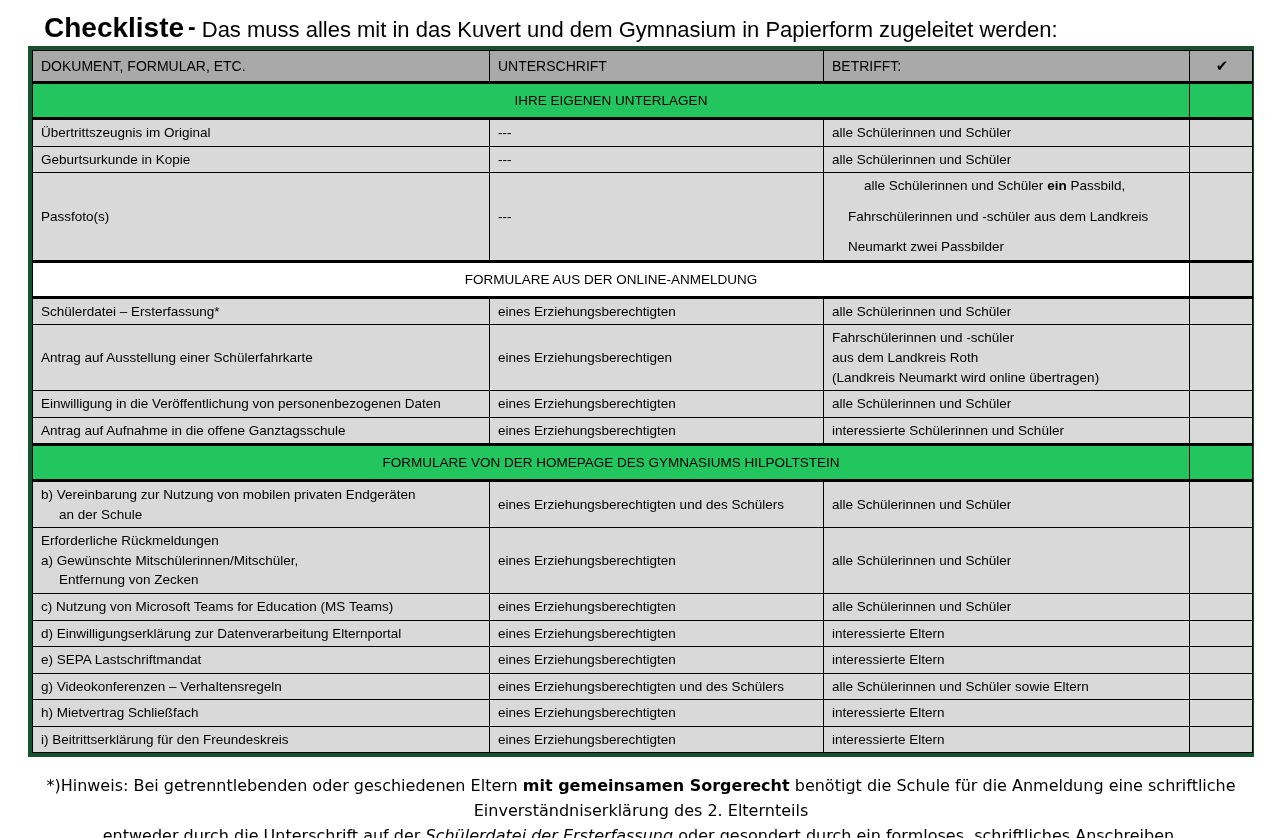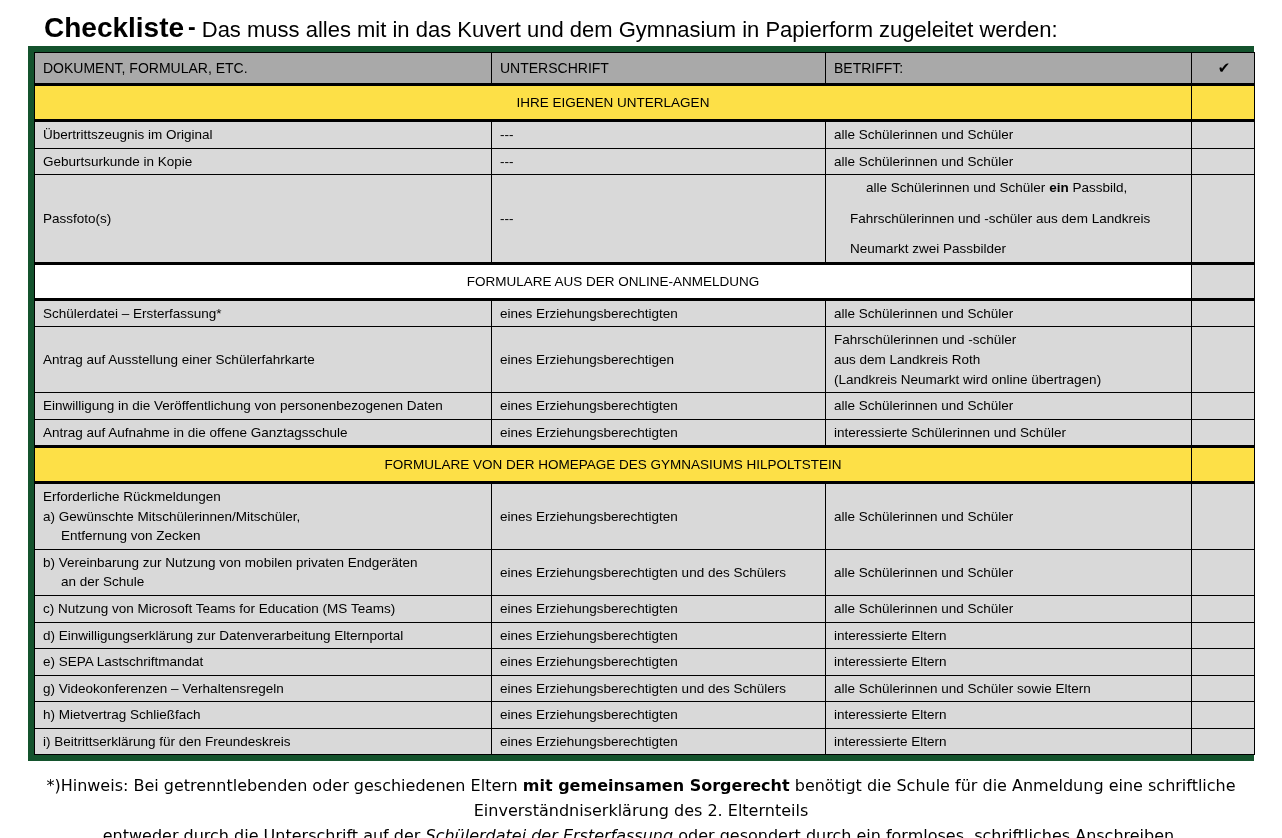--- a/index.html
+++ b/index.html
@@ -46,21 +46,21 @@
     font-size: 22px;
     font-weight: normal;
   }
 
   
   .tbl-wrap {
     position: absolute;
     left: 28px;
     top: 46px;
     width: 1226px;
-    border: 6px solid #14532d;
+    border: 4px solid #14532d;
     box-sizing: border-box;
     background: #d9d9d9;
   }
   table.checklist {
     border-collapse: collapse;
     width: 100%;
     table-layout: fixed;
   }
   table.checklist td {
     border: 1px solid #000000;
@@ -93,21 +93,21 @@
   
   tr.band td {
     text-align: center;
     font-size: 13.5px;
     height: 36px;
     border-top: 3px solid #000000;
     border-bottom: 3px solid #000000;
     padding: 4px 6px;
   }
   tr.band.white td { background: #ffffff; }
-  tr.band.gray  td { background: #fde047; }
+  tr.band.gray  td { background: #22c55e; }
 
   
   tr.item td.doc { }
   tr.item td.chk { }
 
   td.top { vertical-align: top; padding-top: 6px; }
 
   .ml { display: block; }
   .ind { display: block; padding-left: 18px; }
   b.tight { font-weight: bold; }
@@ -225,41 +225,41 @@
           <td>interessierte Schülerinnen und Schüler</td>
           <td class="chk"></td>
         </tr>
 
         <tr class="band gray">
           <td colspan="3">FORMULARE VON DER HOMEPAGE DES GYMNASIUMS HILPOLTSTEIN</td>
           <td></td>
         </tr>
 
         <tr class="item">
+          <td class="doc top" style="height:44px;">
+            <span class="ml">b) Vereinbarung zur Nutzung von mobilen privaten Endgeräten</span>
+            <span class="ind">an der Schule</span>
+          </td>
+          <td>eines Erziehungsberechtigten und des Schülers</td>
+          <td>alle Schülerinnen und Schüler</td>
+          <td class="chk"></td>
+        </tr>
+
+        <tr class="item">
           <td class="doc top" style="height:62px;">
             <span class="ml">Erforderliche Rückmeldungen</span>
             <span class="ml">a)  Gewünschte Mitschülerinnen/Mitschüler,</span>
             <span class="ind">Entfernung von Zecken</span>
           </td>
           <td>eines Erziehungsberechtigten</td>
           <td>alle Schülerinnen und Schüler</td>
           <td class="chk"></td>
         </tr>
 
         <tr class="item">
-          <td class="doc top" style="height:44px;">
-            <span class="ml">b) Vereinbarung zur Nutzung von mobilen privaten Endgeräten</span>
-            <span class="ind">an der Schule</span>
-          </td>
-          <td>eines Erziehungsberechtigten und des Schülers</td>
-          <td>alle Schülerinnen und Schüler</td>
-          <td class="chk"></td>
-        </tr>
-
-        <tr class="item">
           <td class="doc">c) Nutzung von Microsoft Teams for Education (MS Teams)</td>
           <td>eines Erziehungsberechtigten</td>
           <td>alle Schülerinnen und Schüler</td>
           <td class="chk"></td>
         </tr>
 
         <tr class="item">
           <td class="doc">d) Einwilligungserklärung zur Datenverarbeitung Elternportal</td>
           <td>eines Erziehungsberechtigten</td>
           <td>interessierte Eltern</td>

